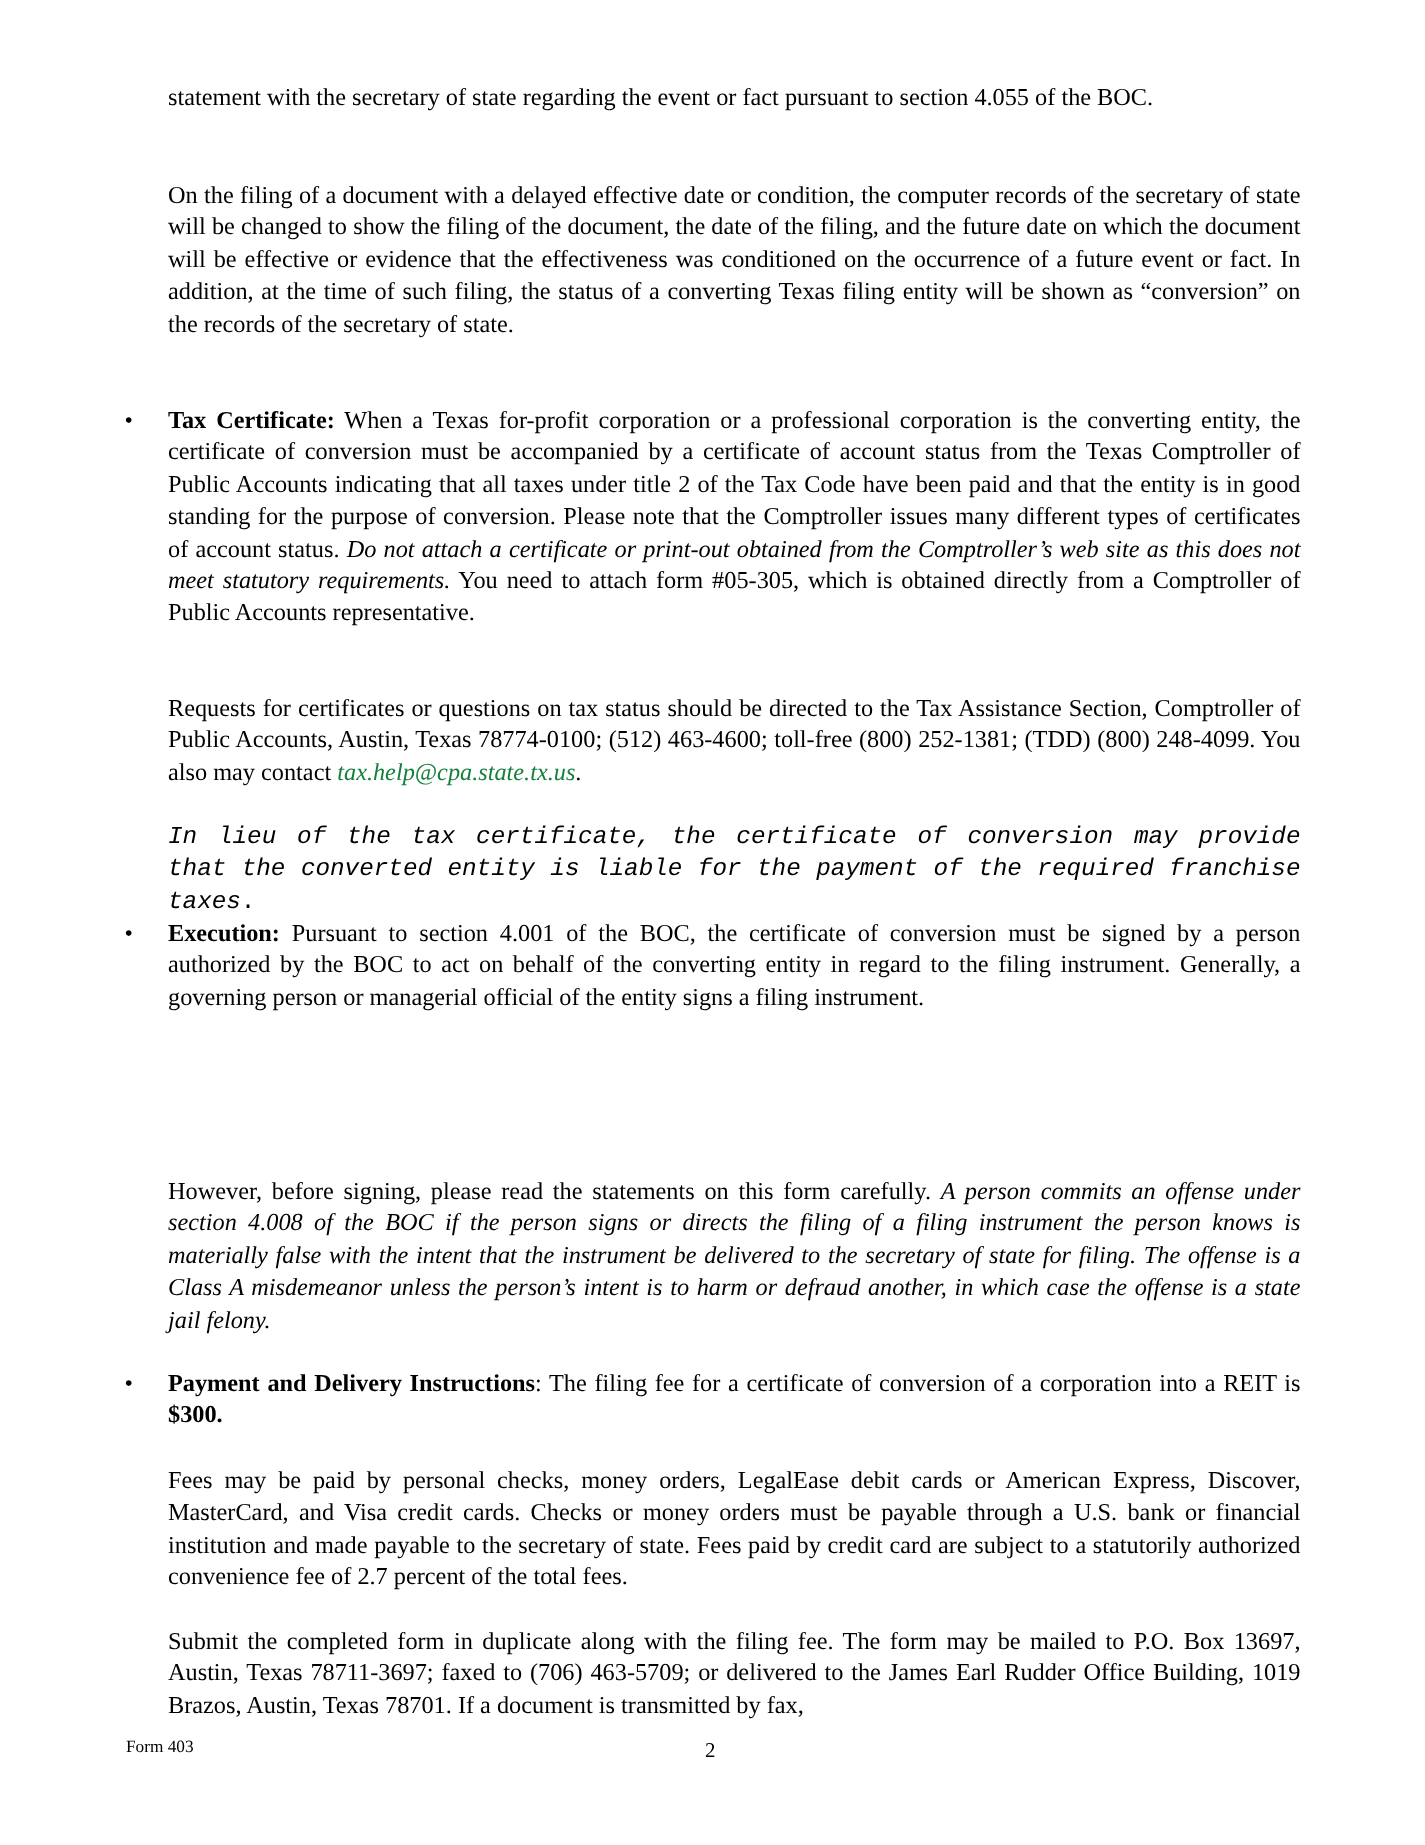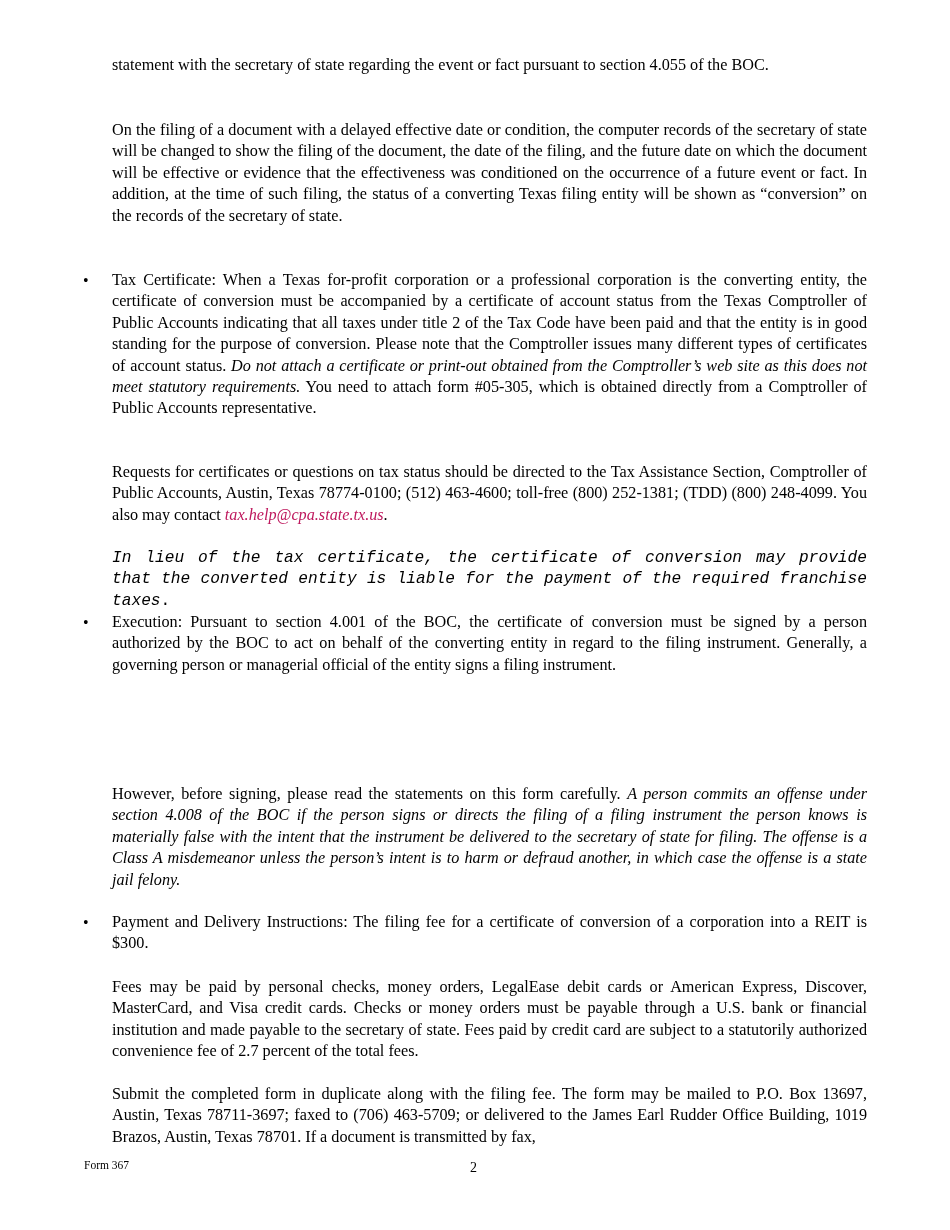--- a/index.html
+++ b/index.html
@@ -28,24 +28,24 @@
       width: 755px;
       text-align: justify;
       margin: 0;
     }
     .bullet {
       position: absolute;
       left: 83px;
       width: 10px;
       font-size: 16px;
     }
-    b { font-weight: normal; }
+    b { font-weight: bold; }
     i { font-style: italic; }
     .link {
-      color: #be185d;
+      color: #15803d;
       font-style: italic;
       text-decoration: none;
     }
     .footer-form {
       position: absolute;
       left: 84px;
       top: 1158px;
       font-size: 11.5px;
       line-height: 14px;
     }
@@ -78,15 +78,15 @@
 
   <p class="block" style="top:784px;"><span>However, before signing, please read the statements on this form carefully.  </span><i>A person commits an offense under section 4.008 of the BOC if the person signs or directs the filing of a filing instrument the person knows is materially false with the intent that the instrument be delivered to the secretary of state for filing.  The offense is a Class A misdemeanor unless the person’s intent is to harm or defraud another, in which case the offense is a state jail felony.</i></p>
 
   <span class="bullet" style="top:912px;">•</span>
   <p class="block" style="top:912px;"><b>Payment and Delivery Instructions</b><span>:  The filing fee for a certificate of conversion of a corporation into a REIT is </span><b>$300.</b></p>
 
   <p class="block" style="top:977px;">Fees may be paid by personal checks, money orders, LegalEase debit cards or American Express, Discover, MasterCard, and Visa credit cards.  Checks or money orders must be payable through a U.S. bank or financial institution and made payable to the secretary of state.  Fees paid by credit card are subject to a statutorily authorized convenience fee of 2.7 percent of the total fees.</p>
 
   <p class="block" style="top:1084px;">Submit the completed form in duplicate along with the filing fee.  The form may be mailed to P.O. Box 13697, Austin, Texas 78711-3697; faxed to (706) 463-5709; or delivered to the  James Earl Rudder Office Building, 1019 Brazos, Austin, Texas 78701.  If a document is transmitted by fax,</p>
 
-  <span class="footer-form">Form 367</span>
+  <span class="footer-form">Form 403</span>
   <span class="footer-page">2</span>
 </div>
 
 </body></html>

